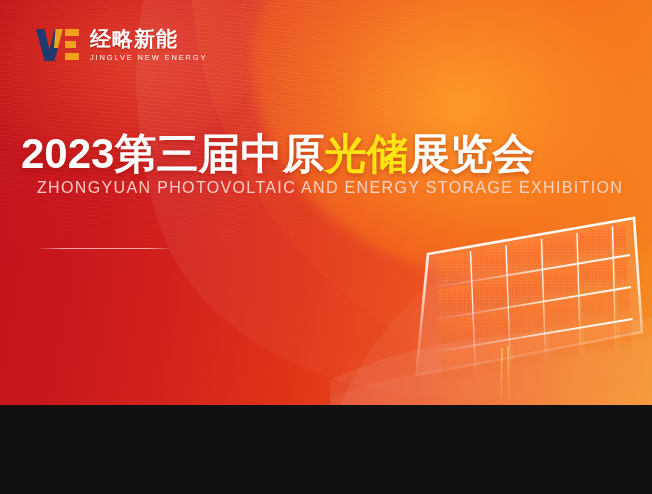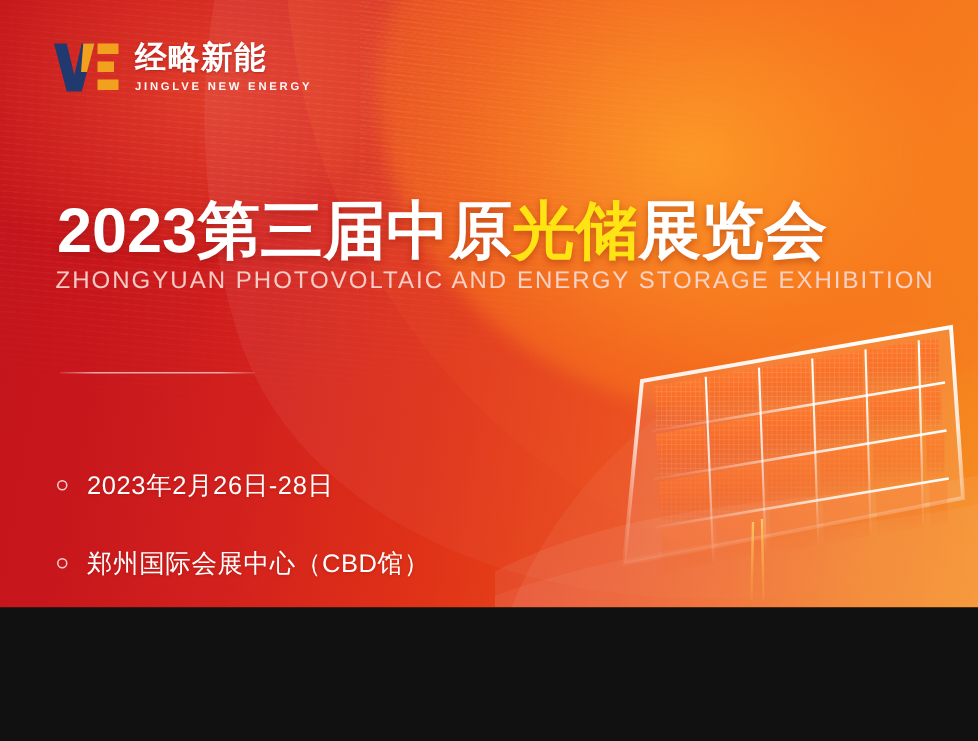--- a/index.html
+++ b/index.html
@@ -152,31 +152,31 @@
   .logo-cn {
     color: #ffffff;
     font-size: 21px;
     font-weight: bold;
     letter-spacing: 1px;
     text-shadow: 0 1px 2px rgba(120,10,10,0.45);
   }
   .logo-en {
     color: #ffffff;
     font-size: 7.5px;
-    font-weight: bold;
+    font-weight: normal;
     letter-spacing: 1.85px;
     margin-top: 5px;
     opacity: 0.96;
     text-align: right;
   }
 
   
   .headline {
     position: absolute;
-    left: 38px;
+    left: 21px;
     top: 126px;
     font-size: 42px;
     font-weight: bold;
     color: #ffffff;
     letter-spacing: 0px;
     white-space: nowrap;
     text-shadow: 0 2px 5px rgba(130,15,10,0.38);
   }
   .headline .hl-accent { color: #ffe312; }
 
@@ -279,30 +279,20 @@
   </div>
 
   <div class="headline">
     <span>2023第三届中原</span><span class="hl-accent">光储</span><span>展览会</span>
   </div>
 
   <div class="subhead">ZHONGYUAN PHOTOVOLTAIC AND ENERGY STORAGE EXHIBITION</div>
 
   <div class="divider"></div>
 
-  <div class="info-list">
-    <div class="info-item">
-      <span class="info-bullet"></span>
-      <span class="info-text">2023年2月26日-28日</span>
-    </div>
-    <div class="info-item">
-      <span class="info-bullet"></span>
-      <span class="info-text">郑州国际会展中心（CBD馆）</span>
-    </div>
-  </div>
 
   <svg class="solar" viewBox="0 0 260 215">
     <defs>
       <linearGradient id="panelFade" x1="0" y1="0" x2="0" y2="1">
         <stop offset="0%" stop-color="#ffffff" stop-opacity="1"></stop>
         <stop offset="42%" stop-color="#ffffff" stop-opacity="0.80"></stop>
         <stop offset="72%" stop-color="#ffffff" stop-opacity="0.34"></stop>
         <stop offset="100%" stop-color="#ffffff" stop-opacity="0.04"></stop>
       </linearGradient>
       <linearGradient id="cellFade" x1="0" y1="0" x2="0" y2="1">

